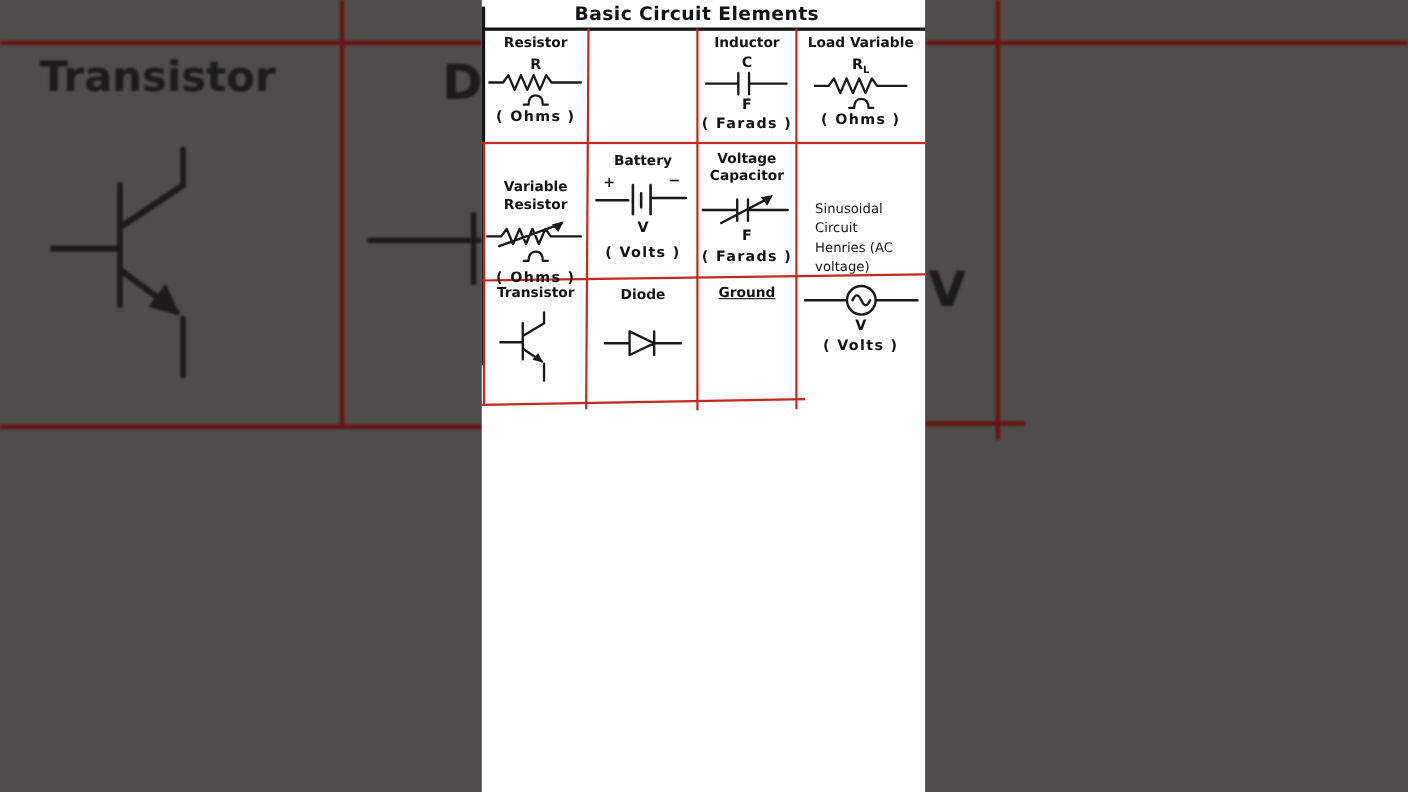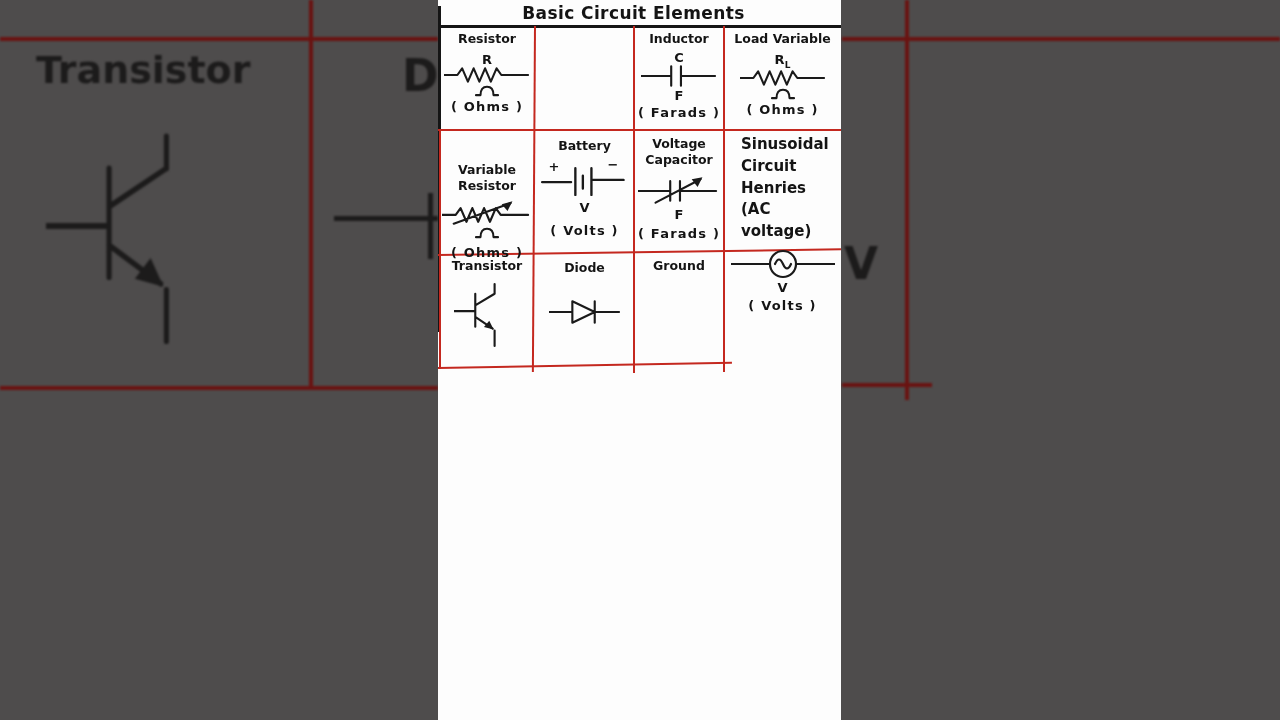--- a/index.html
+++ b/index.html
@@ -31,21 +31,21 @@
     position:absolute;display:flex;flex-direction:column;align-items:center;
     color:#141414;
   }
   .cname{font-size:12.5px;font-weight:bold;line-height:1.25;text-align:center;}
   .letter{font-size:13px;font-weight:bold;line-height:1;}
   .letter sub{font-size:9px;}
   .unit{font-size:13px;font-weight:700;letter-spacing:1.2px;white-space:nowrap;}
   .sym{display:block;}
   .sym path, .sym line, .sym circle{stroke:#1a1a1a;stroke-width:2.2;fill:none;stroke-linecap:round;stroke-linejoin:round;}
   .sym .fillarrow{fill:#1a1a1a;stroke:none;}
-  .small-lines{font-size:15px;font-weight:700;line-height:1.45;align-self:flex-start;padding-left:14px;text-align:left;}
+  .small-lines{font-size:12px;font-weight:400;line-height:1.45;align-self:flex-start;padding-left:14px;text-align:left;margin-top:48px;}
   .batt-wrap{position:relative;width:88px;height:36px;}
   .batt-sign{position:absolute;font-size:13px;font-weight:bold;line-height:1;}
   .ground-row{display:flex;align-items:flex-end;gap:4px;}
   .gnd-zero{font-size:13px;font-weight:bold;padding-bottom:6px;}
 </style>
 </head>
 <body>
 
 <div class="backdrop backdrop-left">
   <div class="bd-red" style="left:0;top:37px;width:438px;height:4px;"></div>
@@ -175,17 +175,17 @@
   </div>
 
   <div class="cell" style="left:4px;top:258px;width:90px;">
     <div class="cname">Transistor</div>
     <svg class="sym" style="margin-top:4px;transform:translateX(-4px);" width="58" height="76" viewBox="0 0 60 70">
       <path d="M22 12 V46 M0 30 H22 M22 24 L42 12 M42 12 V2 M22 36 L40 48 M42 50 V66"></path>
       <polygon class="fillarrow" points="41,49 31,46.5 36.5,40"></polygon>
     </svg>
   </div>
 
-  <div class="cell" style="left:199px;top:258px;width:84px;">
+  <div class="cell" style="left:199px;top:258px;width:84px;text-decoration:underline;">
     <div class="cname">Ground</div>
   </div>
 
 </div>
 
 </body></html>

